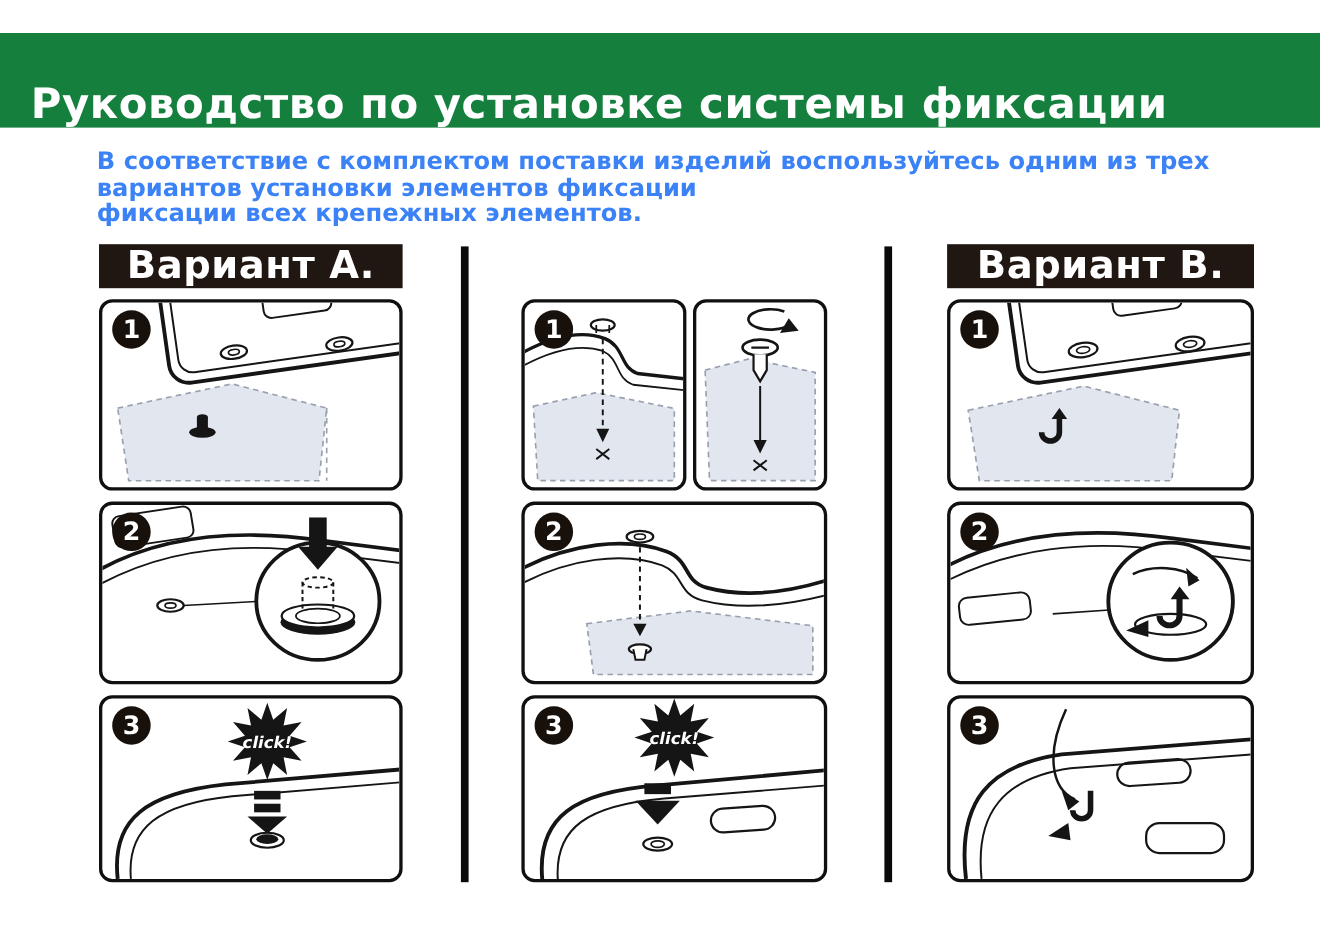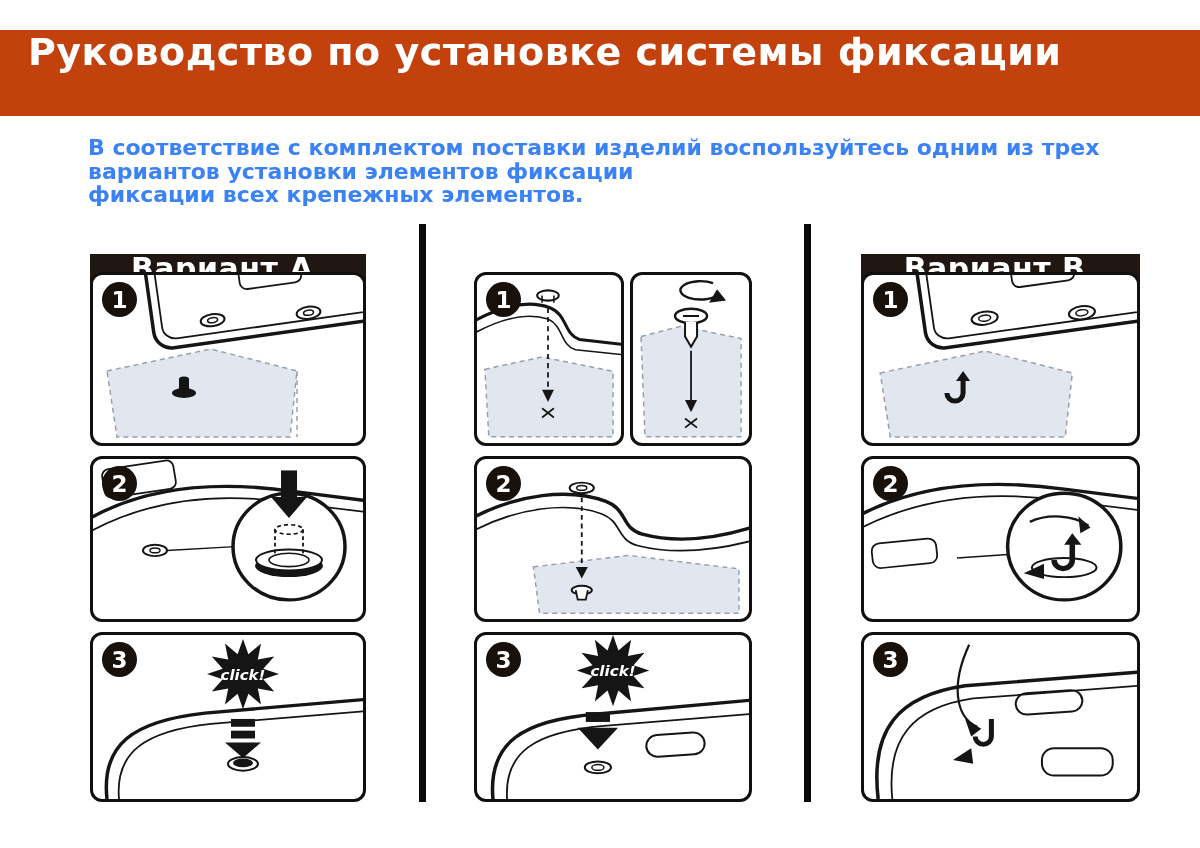--- a/index.html
+++ b/index.html
@@ -2,21 +2,21 @@
 <html><head>
 <meta charset="utf-8">
 <style>
   html,body { margin:0; padding:0; }
   body {
     width:1200px; height:848px; background:#ffffff; position:relative;
     overflow:hidden; font-family:"DejaVu Sans", sans-serif; color:#111;
   }
   .title-bar {
     position:absolute; top:30px; left:0; width:1200px; height:86px;
-    background:#c2410c; display:flex; align-items:flex-start;
+    background:#15803d; display:flex; align-items:flex-end;
   }
   .title-bar h1 {
     margin:0 0 0 28px; color:#fff; font-size:38px; font-weight:700;
     letter-spacing:.5px; font-family:"DejaVu Sans", sans-serif;
   }
   .intro {
     position:absolute; top:136px; left:88px; width:1070px;
     font-size:22px; line-height:23.5px; color:#3b82f6;font-weight:bold;
   }
   .columns-divider {
@@ -24,23 +24,23 @@
   }
   #divider-1 { left:419px; }
   #divider-2 { left:804px; }
   .variant {
     position:absolute; top:222px; height:582px;
   }
   #variant-a { left:90px;  width:276px; }
   #variant-b { left:474px; width:278px; }
   #variant-c { left:861px; width:279px;text-align:right; }
   .vheader {
-    position:absolute; top:0; left:0; right:0; height:28px; background:#211712;
+    position:absolute; top:0; left:0; right:0; height:40px; background:#211712;
     color:#fff; display:flex; align-items:center; justify-content:center;
-    font-size:30px; font-weight:600; letter-spacing:.5px;margin-top:32px;
+    font-size:35px; font-weight:600; letter-spacing:.5px;
   }
   .panel {
     position:absolute; left:0; right:0; background:#fff; box-sizing:border-box;
     border:3px solid #101010; border-radius:12px; overflow:hidden;
   }
   .p1 { top:50px;  height:174px; }
   .p2 { top:234px; height:166px; }
   .p3 { top:410px; height:170px; }
   .split { border:none; border-radius:0; overflow:visible; background:none;
     display:flex; gap:6px; }

